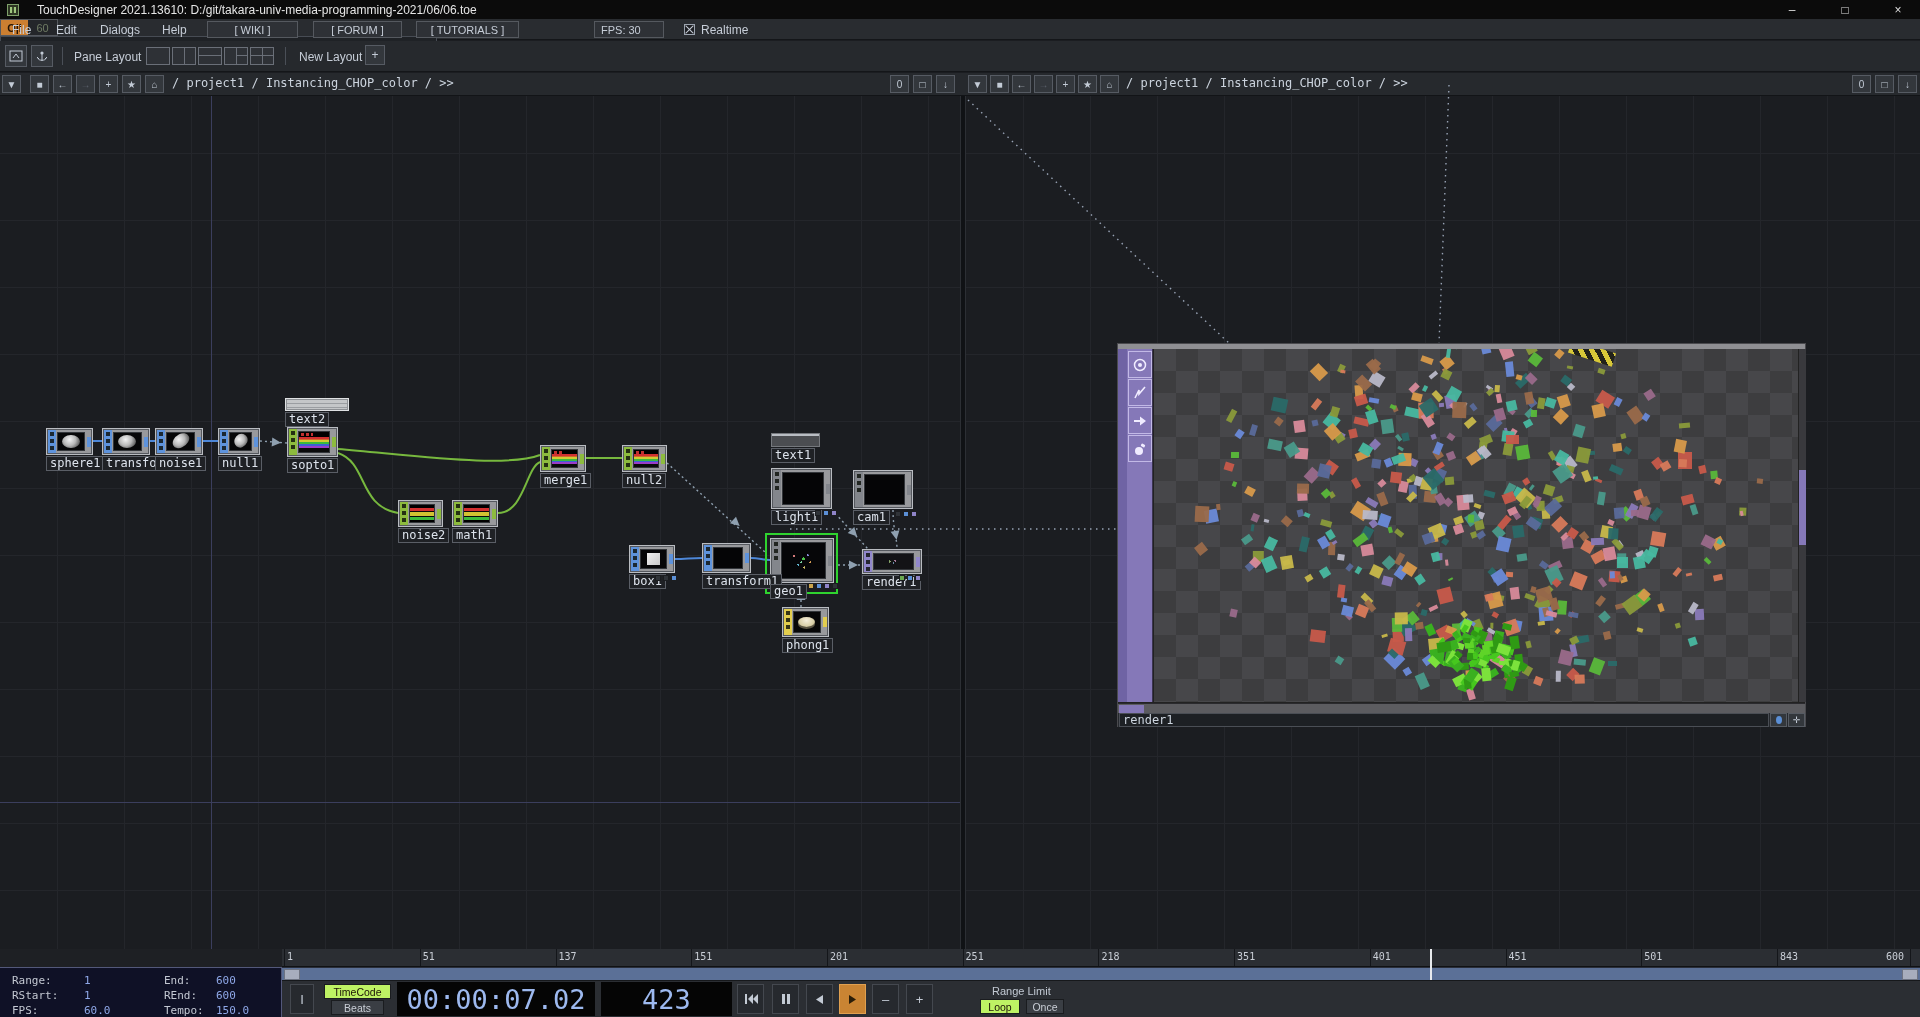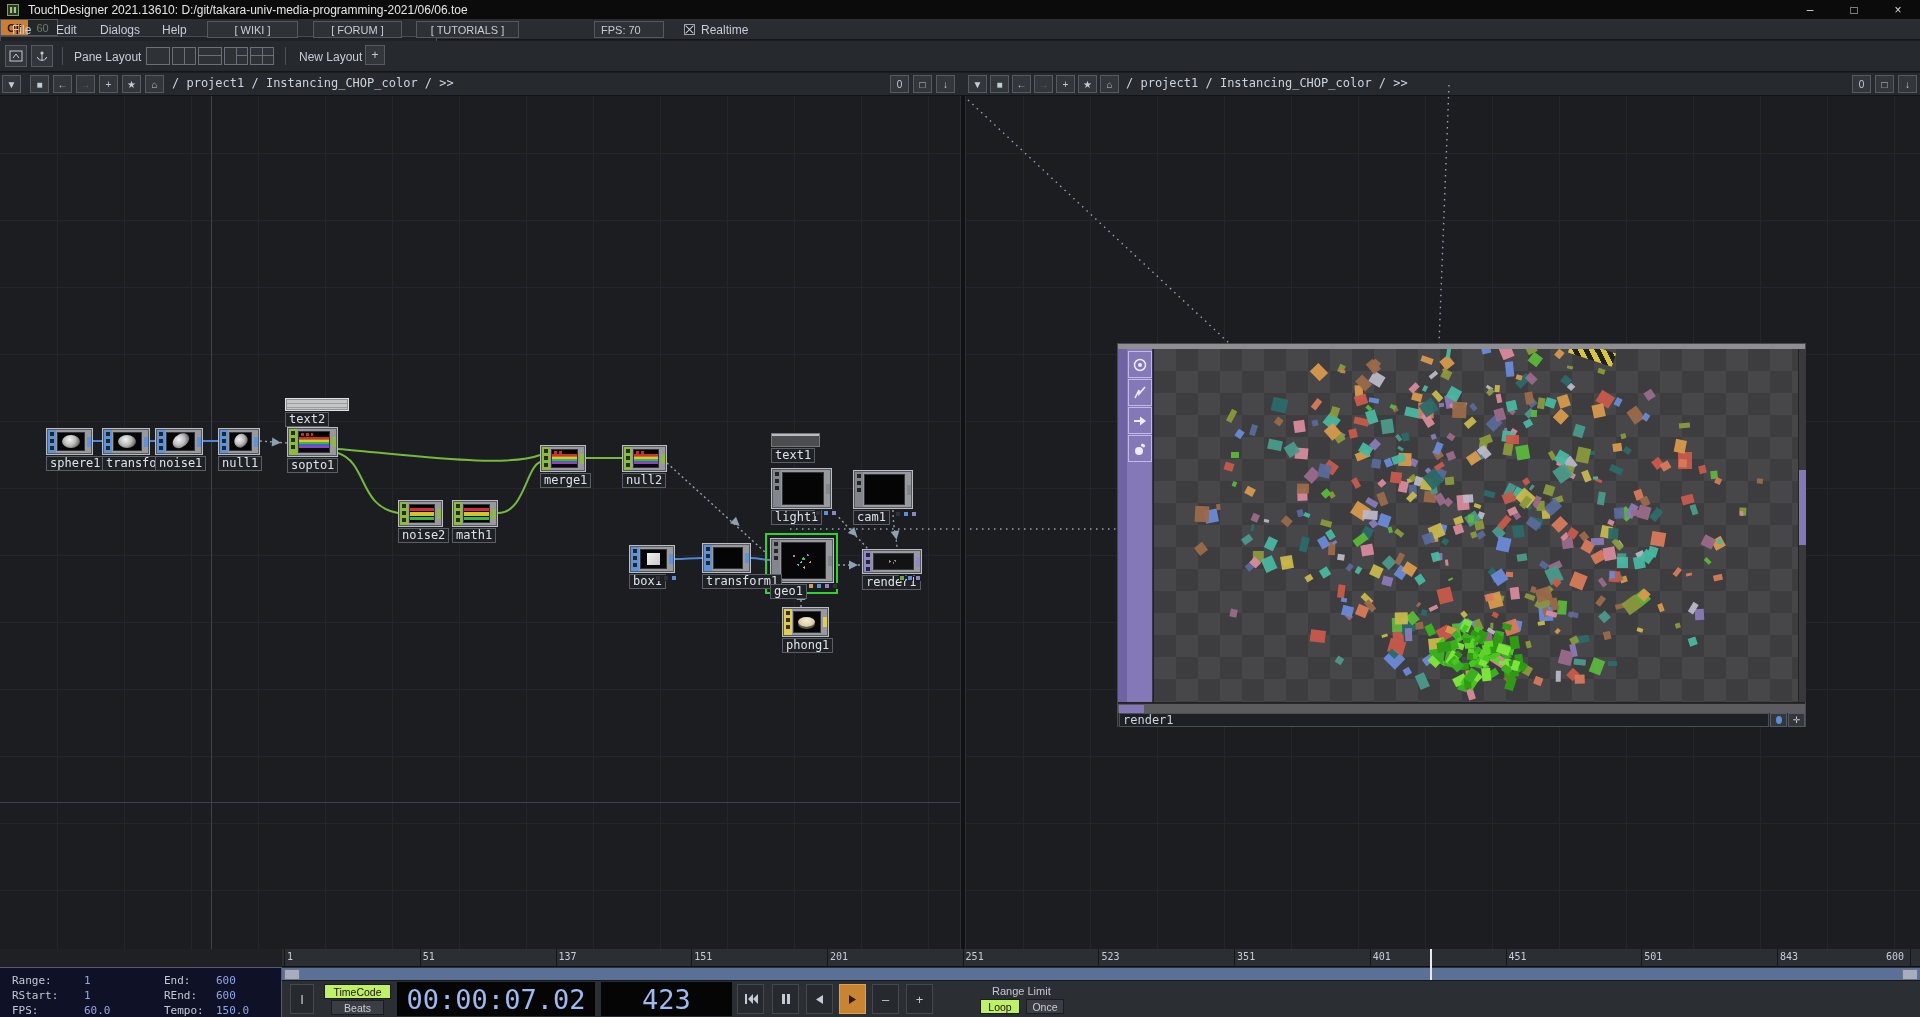--- a/index.html
+++ b/index.html
@@ -2,21 +2,21 @@
 <html><head>
 <meta charset="utf-8">
 <style>
   * { margin:0; padding:0; box-sizing:border-box; }
   html,body { width:1920px; height:1017px; overflow:hidden; background:#1b1d21;
     font-family:"Liberation Sans", sans-serif; -webkit-font-smoothing:antialiased; }
   .abs { position:absolute; }
 
   
   #titlebar { left:0; top:0; width:1920px; height:19px; background:#0b0b0b; color:#e6e6e6;
-    font-size:12px; display:flex; align-items:center; }
+    font-size:12px; display:flex; align-items:center;gap:9px; }
   #app-icon { width:12px; height:12px; margin:0 9px 0 7px; background:#2c3422;
     box-shadow:inset 0 0 0 1px #7ea06a; position:relative; }
   #app-icon::after{ content:""; position:absolute; left:3px; top:3px; width:6px; height:6px;
     background:linear-gradient(90deg,#9fc77f 2px,transparent 2px) 0 0/4px 4px, #3a4a2a; }
   .win-btn { width:44px; height:19px; display:inline-flex; align-items:center; justify-content:center;
     color:#dcdcdc; font-size:12px; }
 
   
   #menubar { left:0; top:19px; width:1920px; height:21px; background:#292c30;
     border-bottom:1px solid #141619; color:#c6cdd7; font-size:12px; }
@@ -185,21 +185,21 @@
     </div>
   <div id="link-buttons">
       <div class="boxed-btn" style="left: 207px; width: 91px;">[ WIKI ]</div>
       <div class="boxed-btn" style="left: 313px; width: 89px;">[ FORUM ]</div>
       <div class="boxed-btn" style="left: 416px; width: 103px;">[ TUTORIALS ]</div>
     </div>
   <div id="oi-box">
     <span id="oi-left">O|I</span>
     <span id="oi-right">60</span>
   </div>
-  <div class="boxed-btn" style="left:594px;width:70px;justify-content:flex-start;padding-left:6px;">FPS:  70</div>
+  <div class="boxed-btn" style="left:594px;width:70px;justify-content:flex-start;padding-left:6px;">FPS:  30</div>
   <div class="menu-item" style="left:680px;">
     <span id="realtime-check"></span>
     <span>Realtime</span>
   </div>
   <div id="status-box">0:55:46 Save Project .toe: 06.toe saved successfully.</div>
 </div>
 
 <div class="abs" id="layoutbar">
   <div class="tool-btn" style="left:5px;">
     <svg width="14" height="12" viewBox="0 0 14 12">
@@ -1037,21 +1037,21 @@
       <div class="tick-label" style="left: 140.7px;">51</div>
       <div class="tick-line" style="left: 273.5px;"></div>
       <div class="tick-label" style="left: 276.5px;">137</div>
       <div class="tick-line" style="left: 409.2px;"></div>
       <div class="tick-label" style="left: 412.2px;">151</div>
       <div class="tick-line" style="left: 544.9px;"></div>
       <div class="tick-label" style="left: 547.9px;">201</div>
       <div class="tick-line" style="left: 680.6px;"></div>
       <div class="tick-label" style="left: 683.6px;">251</div>
       <div class="tick-line" style="left: 816.4px;"></div>
-      <div class="tick-label" style="left: 819.4px;">523</div>
+      <div class="tick-label" style="left: 819.4px;">218</div>
       <div class="tick-line" style="left: 952.1px;"></div>
       <div class="tick-label" style="left: 955.1px;">351</div>
       <div class="tick-line" style="left: 1087.8px;"></div>
       <div class="tick-label" style="left: 1090.8px;">401</div>
       <div class="tick-line" style="left: 1223.5px;"></div>
       <div class="tick-label" style="left: 1226.5px;">451</div>
       <div class="tick-line" style="left: 1359.3px;"></div>
       <div class="tick-label" style="left: 1362.3px;">501</div>
       <div class="tick-line" style="left: 1495px;"></div>
       <div class="tick-label" style="left: 1498px;">843</div>

